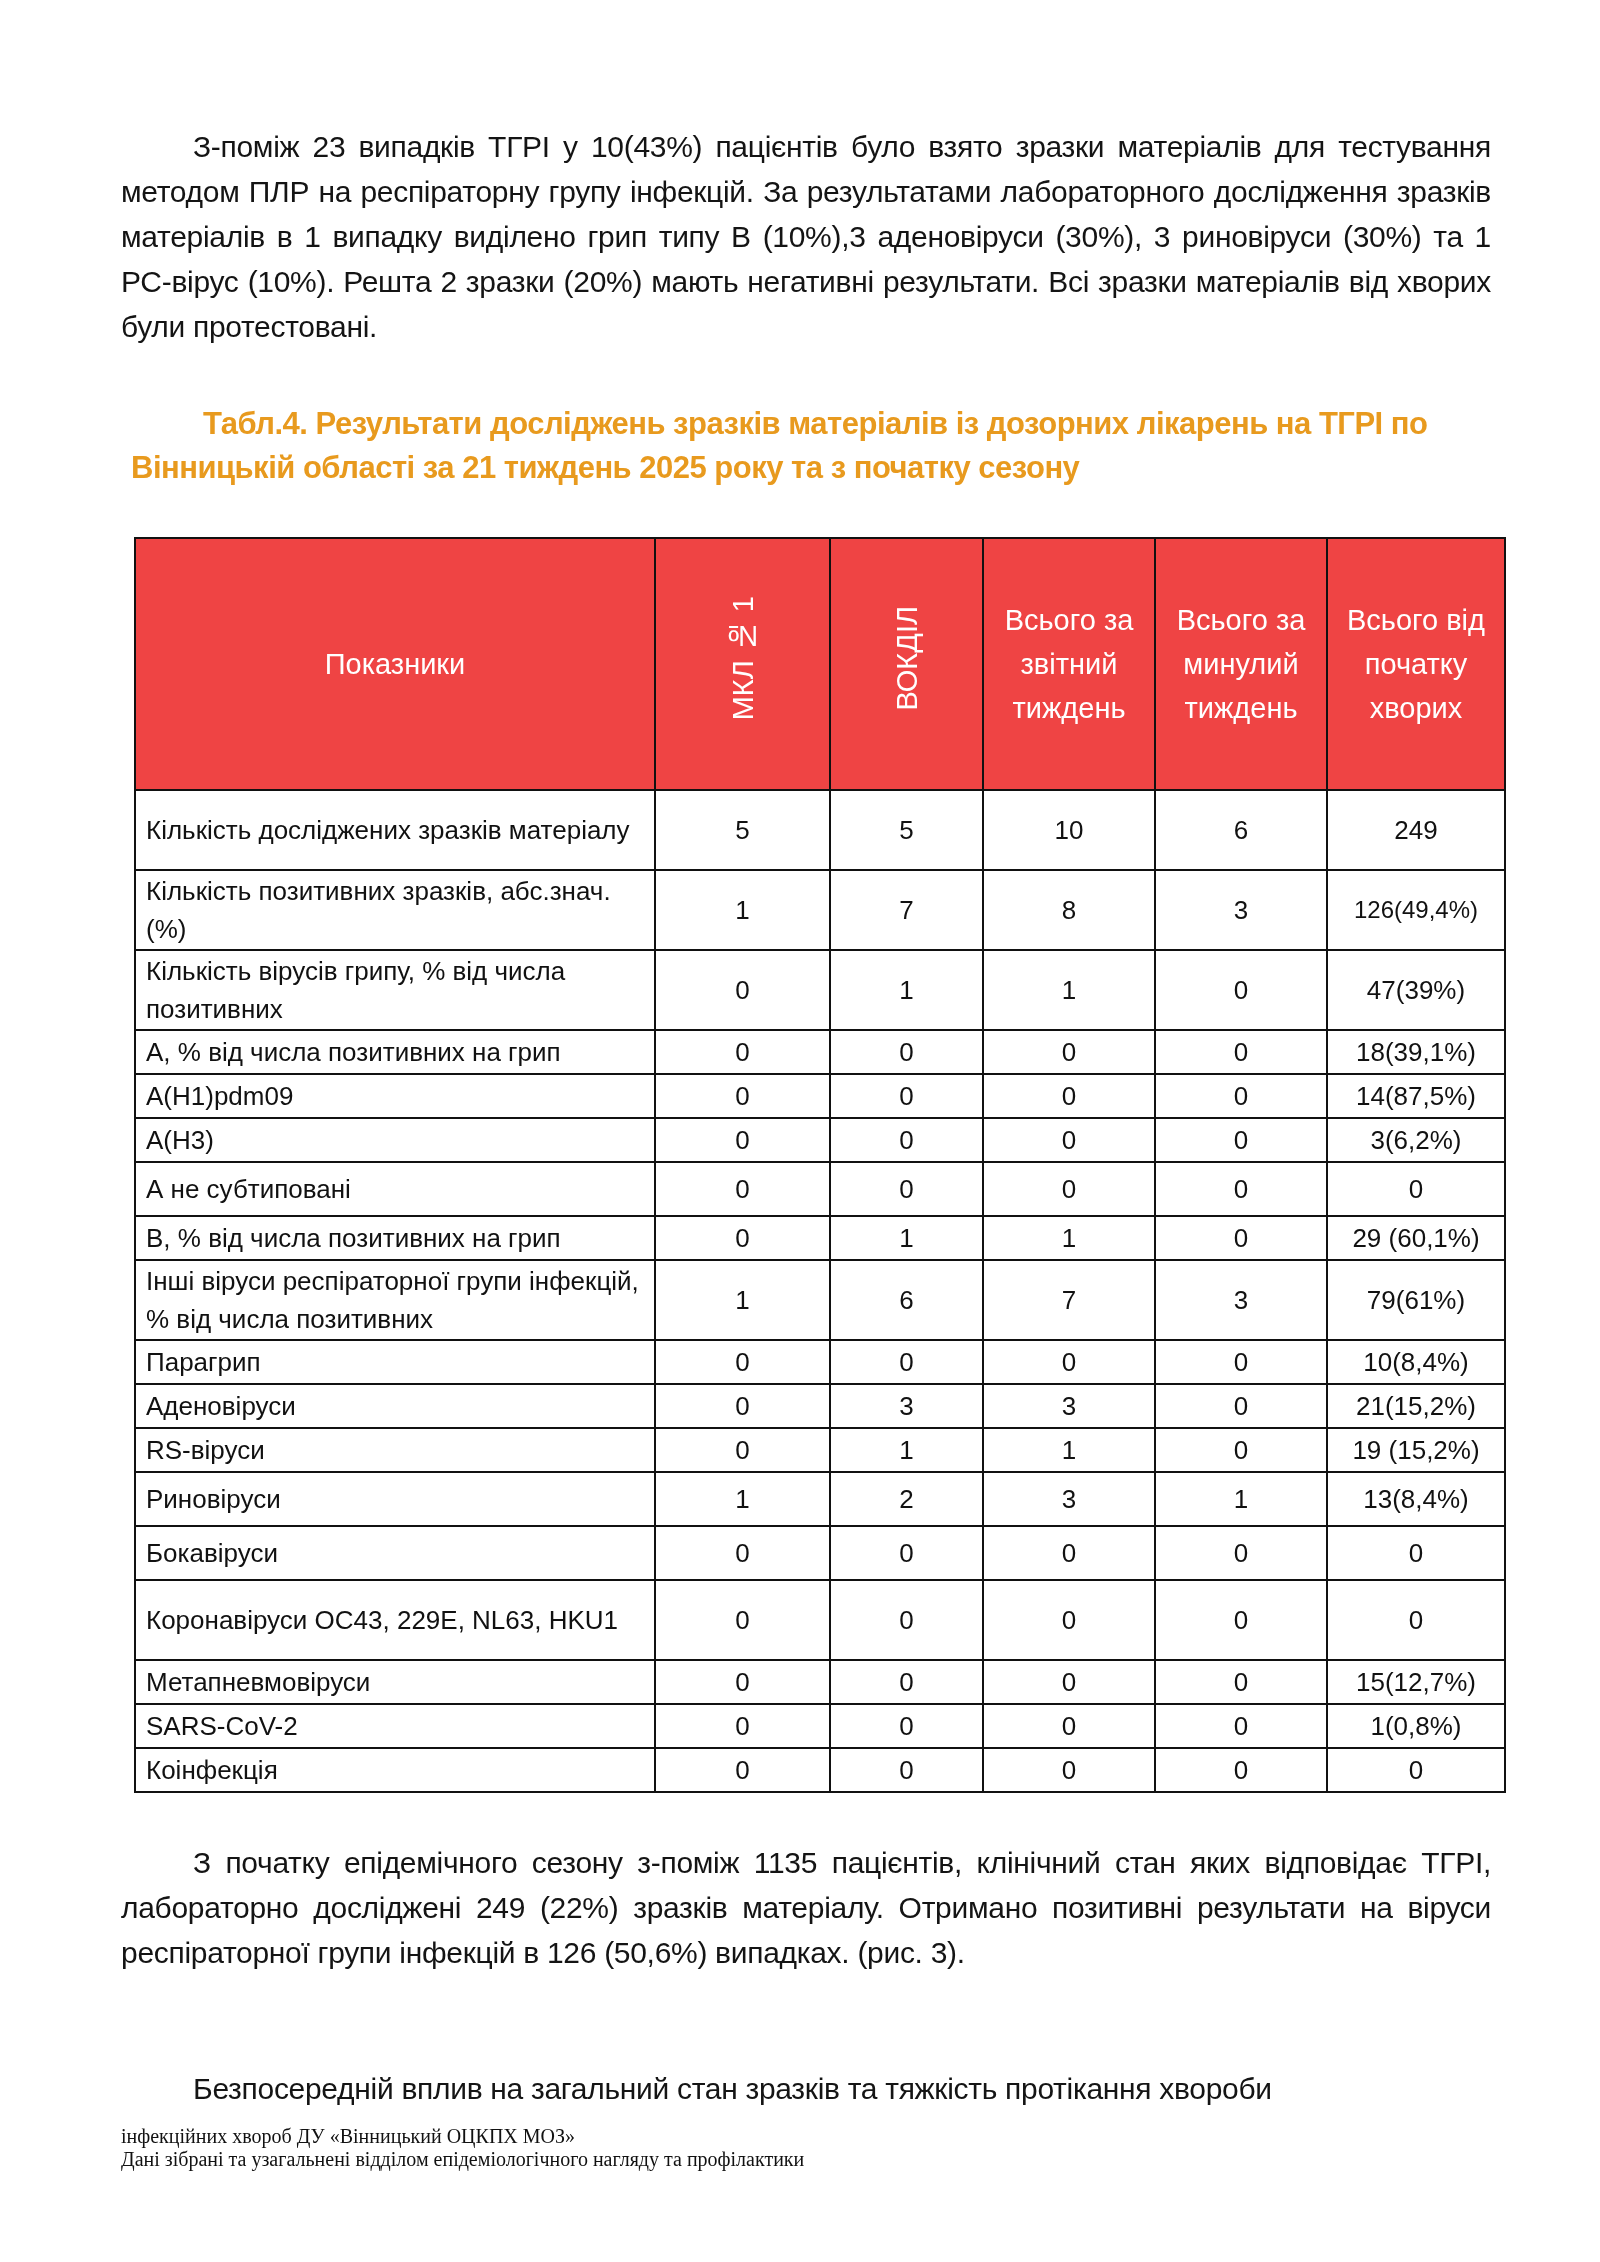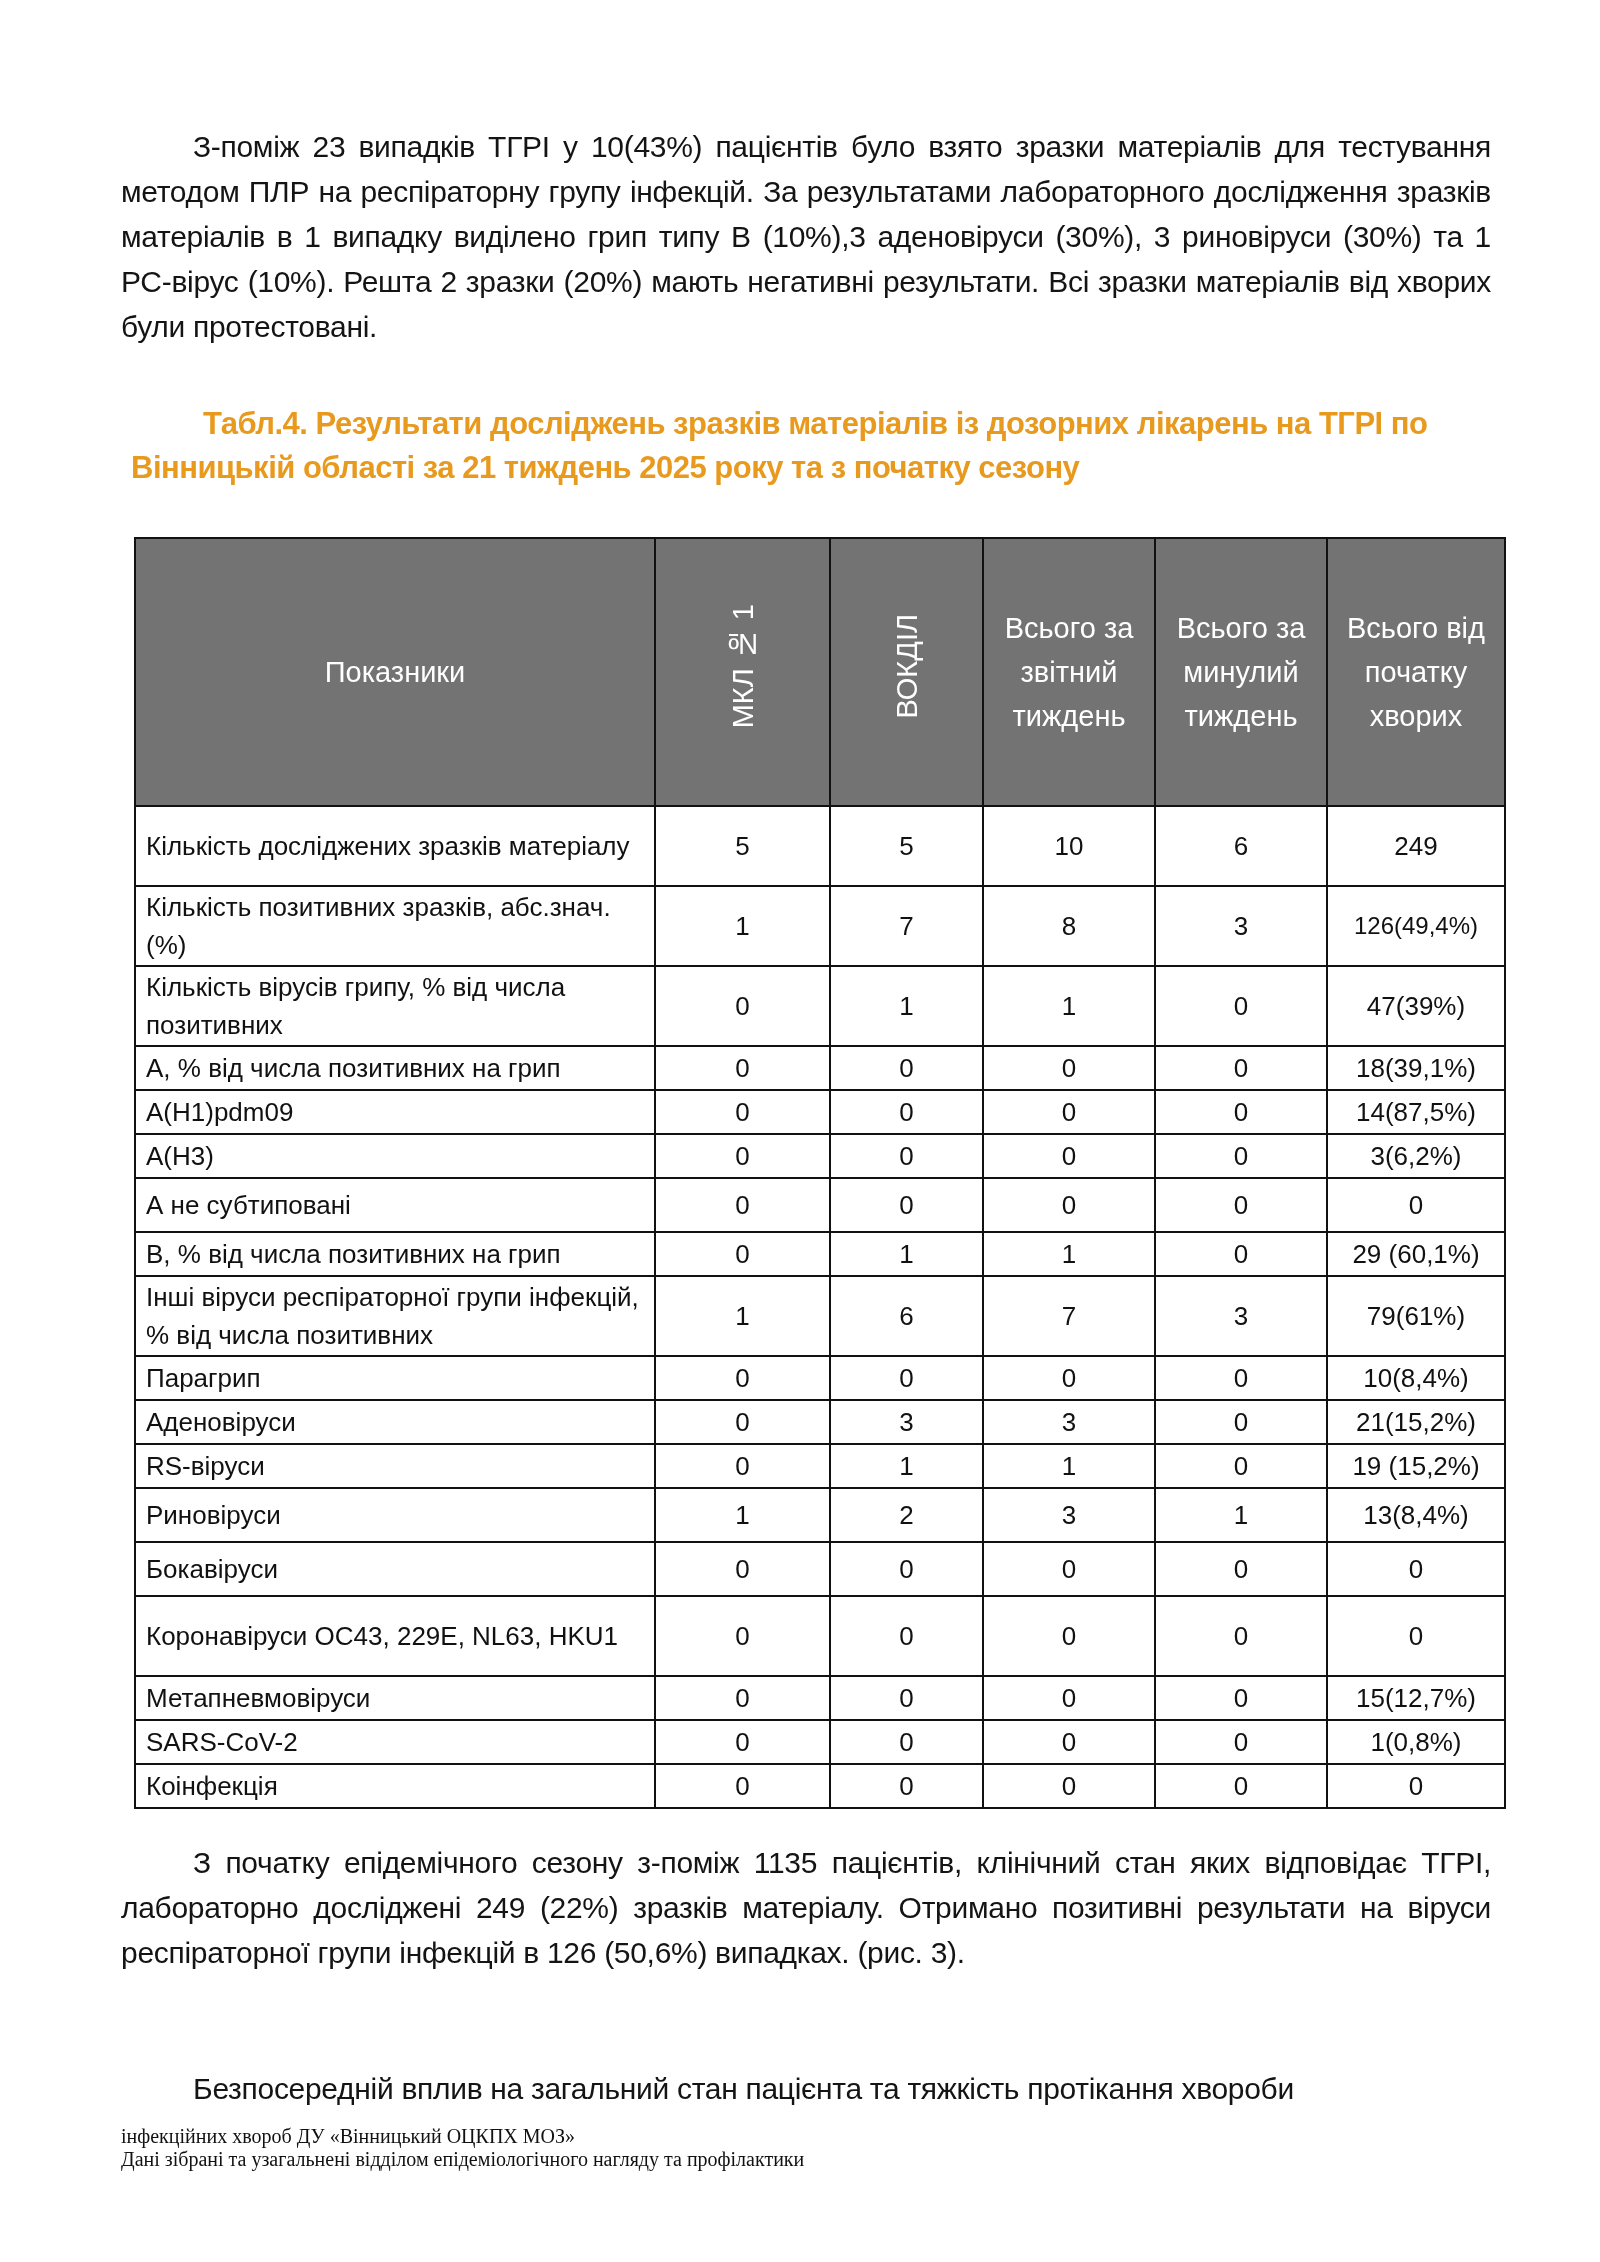--- a/index.html
+++ b/index.html
@@ -20,23 +20,23 @@
     margin-left: 10px;
   }
   #caption .indent { display: inline-block; width: 72px; }
   table.data {
     position: absolute; left: 130px; top: 537px; width: 1370px;
     border-collapse: collapse; table-layout: fixed;
     font-size: 26px; color: #111;
   }
   table.data th, table.data td { border: 2px solid #111; }
   table.data thead th {
-    background: #737373; color: #ffffff; font-weight: normal;
+    background: #ef4444; color: #ffffff; font-weight: normal;
     height: 250px; font-size: 29px; line-height: 44px; text-align: center; vertical-align: middle;
-    padding: 8px 6px;
+    padding: 0 6px;
   }
   .vert { writing-mode: vertical-rl; transform: rotate(180deg); display: inline-block; }
   table.data td { padding: 0 10px; vertical-align: middle; line-height: 38px; }
   table.data td.num { text-align: center; padding: 0 4px; }
   table.data td.label { text-align: left; }
   tr.h2 td { height: 78px; }
   tr.h1 td { height: 42px; }
   tr.hm td { height: 52px; margin-left: 12px; }
   td.small { font-size: 24px; }
   #p2 { top: 1840px; }
@@ -217,19 +217,19 @@
           <td class="num">0</td>
           <td class="num">0</td>
           <td class="num">0</td>
           <td class="num">0</td>
         </tr>
       </tbody>
   </table>
 
   <div class="para" id="p2"><span class="indent"></span><span>З початку епідемічного сезону з-поміж 1135 пацієнтів, клінічний стан яких відповідає ТГРІ, лабораторно досліджені 249 (22%) зразків матеріалу. Отримано позитивні результати на віруси респіраторної групи інфекцій в 126 (50,6%) випадках. (рис. 3).</span></div>
 
-  <div class="para" id="p3" style="text-align:left;"><span class="indent"></span><span>Безпосередній вплив на загальний стан пацієнта та тяжкість протікання хвороби</span></div>
+  <div class="para" id="p3" style="text-align:left;"><span class="indent"></span><span>Безпосередній вплив на загальний стан зразків та тяжкість протікання хвороби</span></div>
 
   <div id="footer">
     <div>інфекційних хвороб ДУ «Вінницький ОЦКПХ МОЗ»</div>
     <div>Дані зібрані та узагальнені відділом епідеміологічного нагляду та профілактики</div>
   </div>
 </div>
 
 </body></html>

